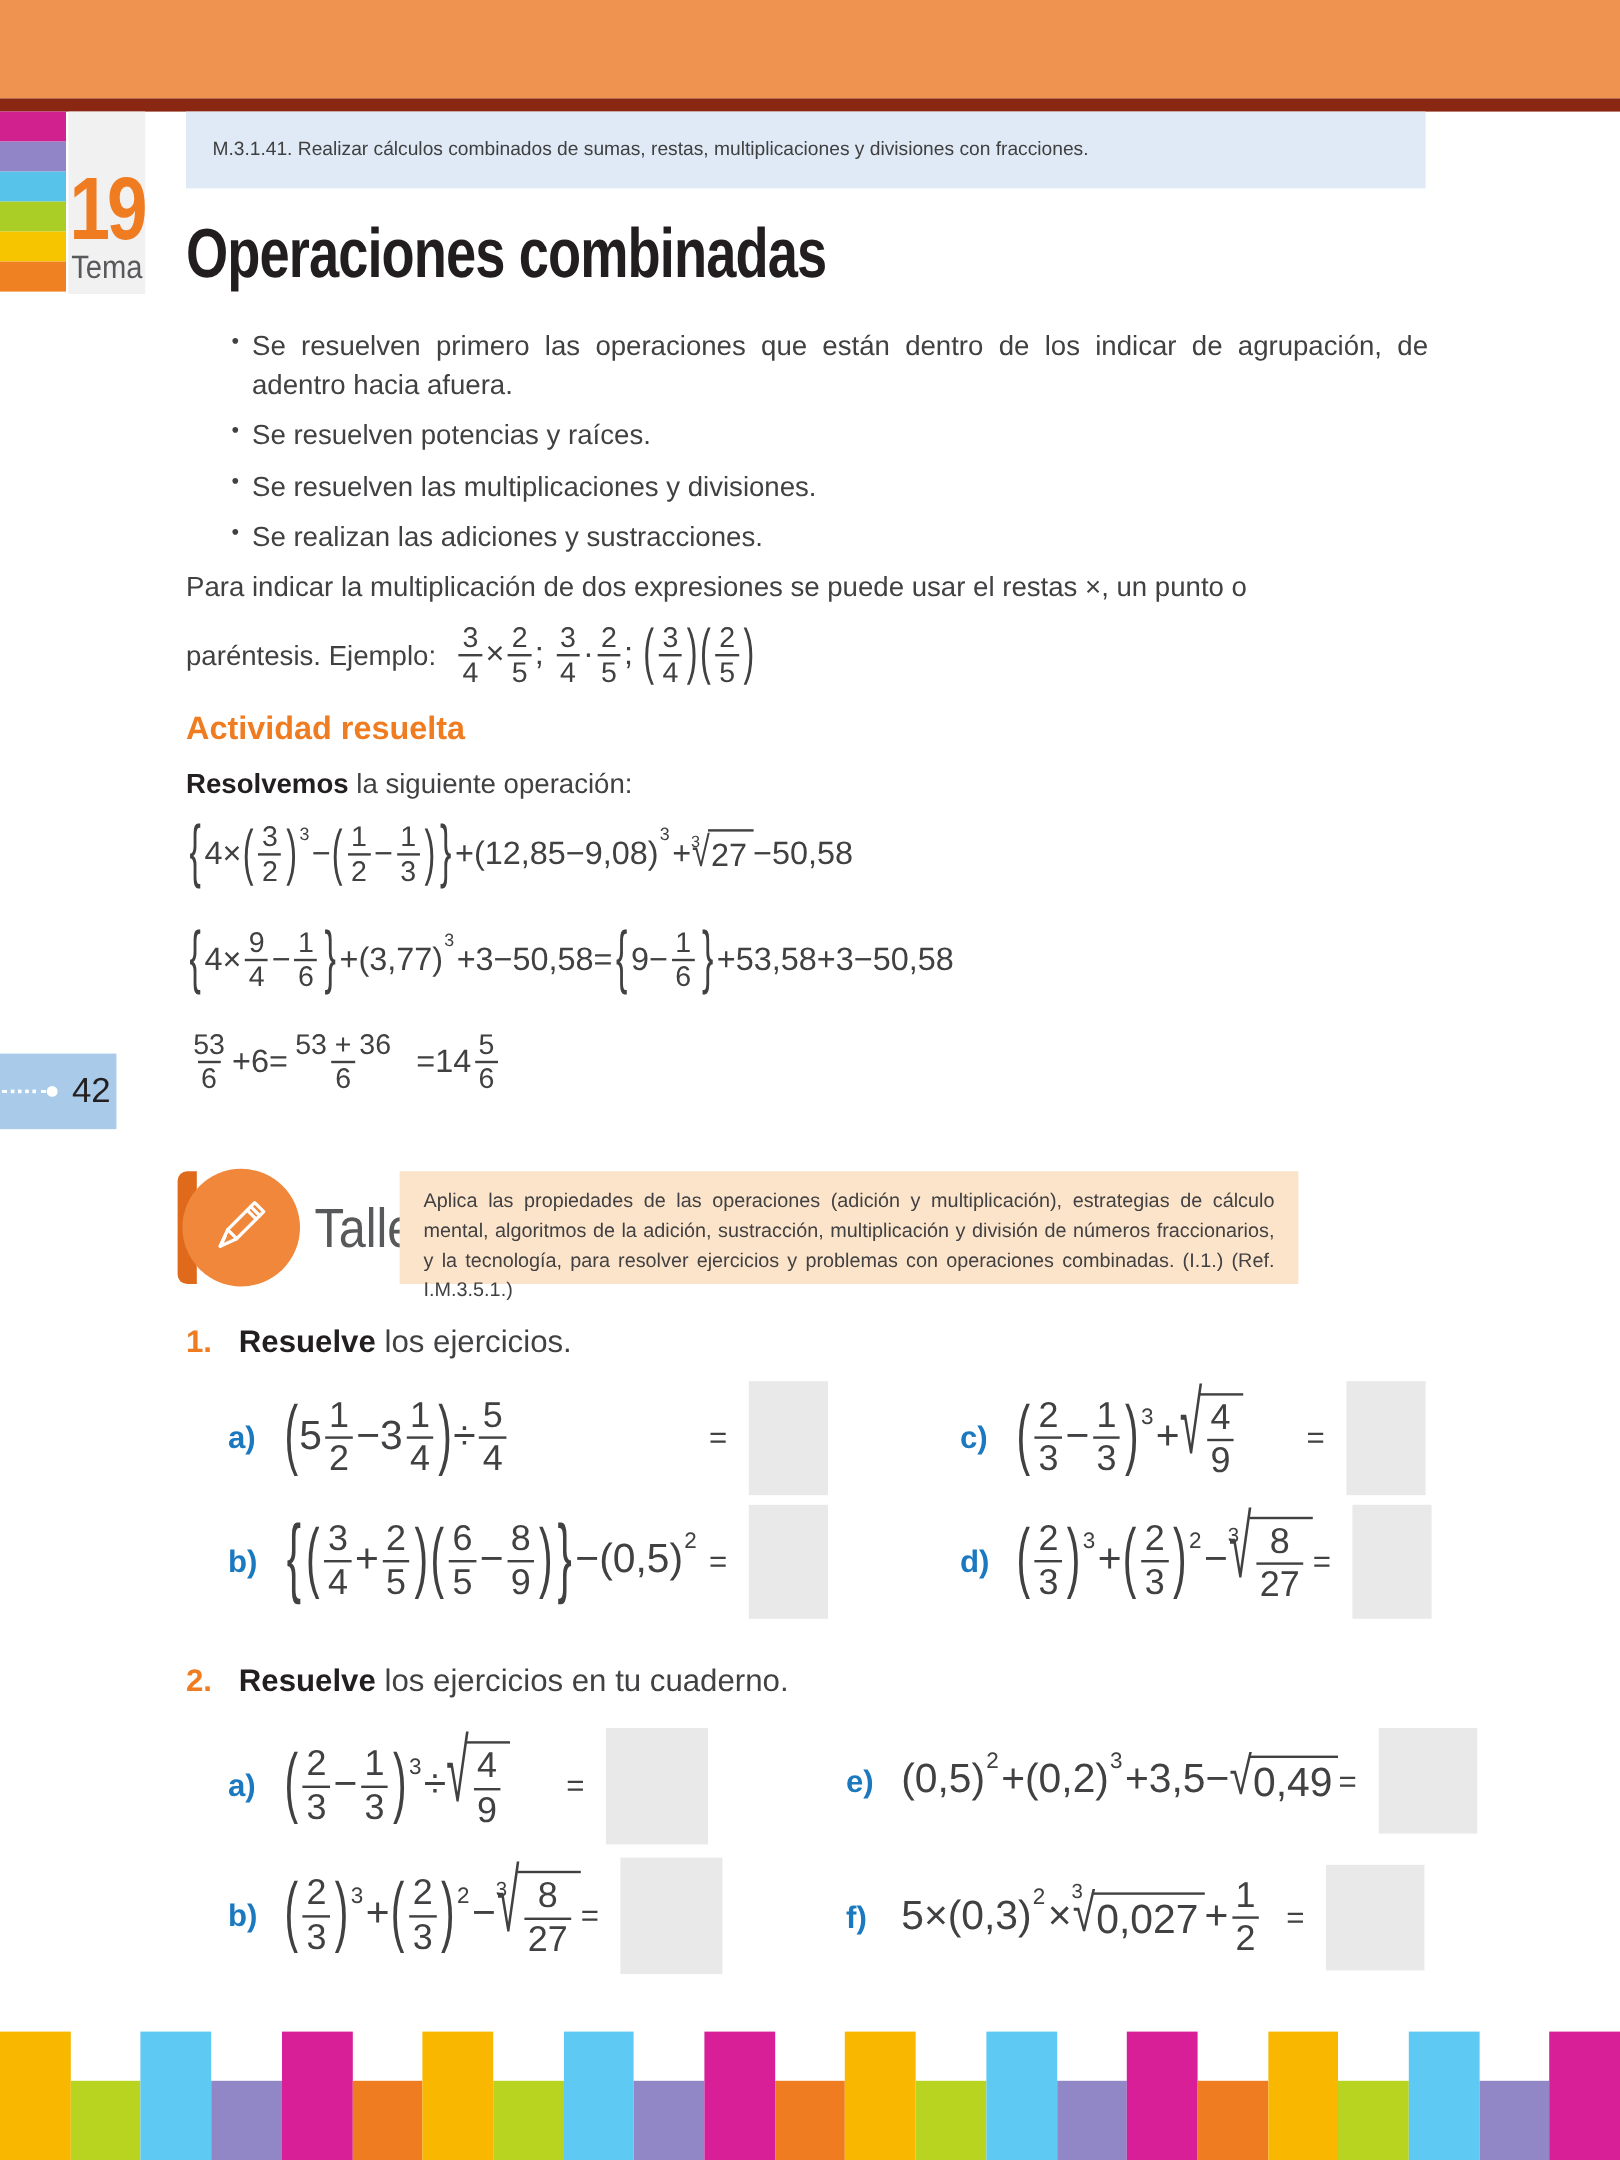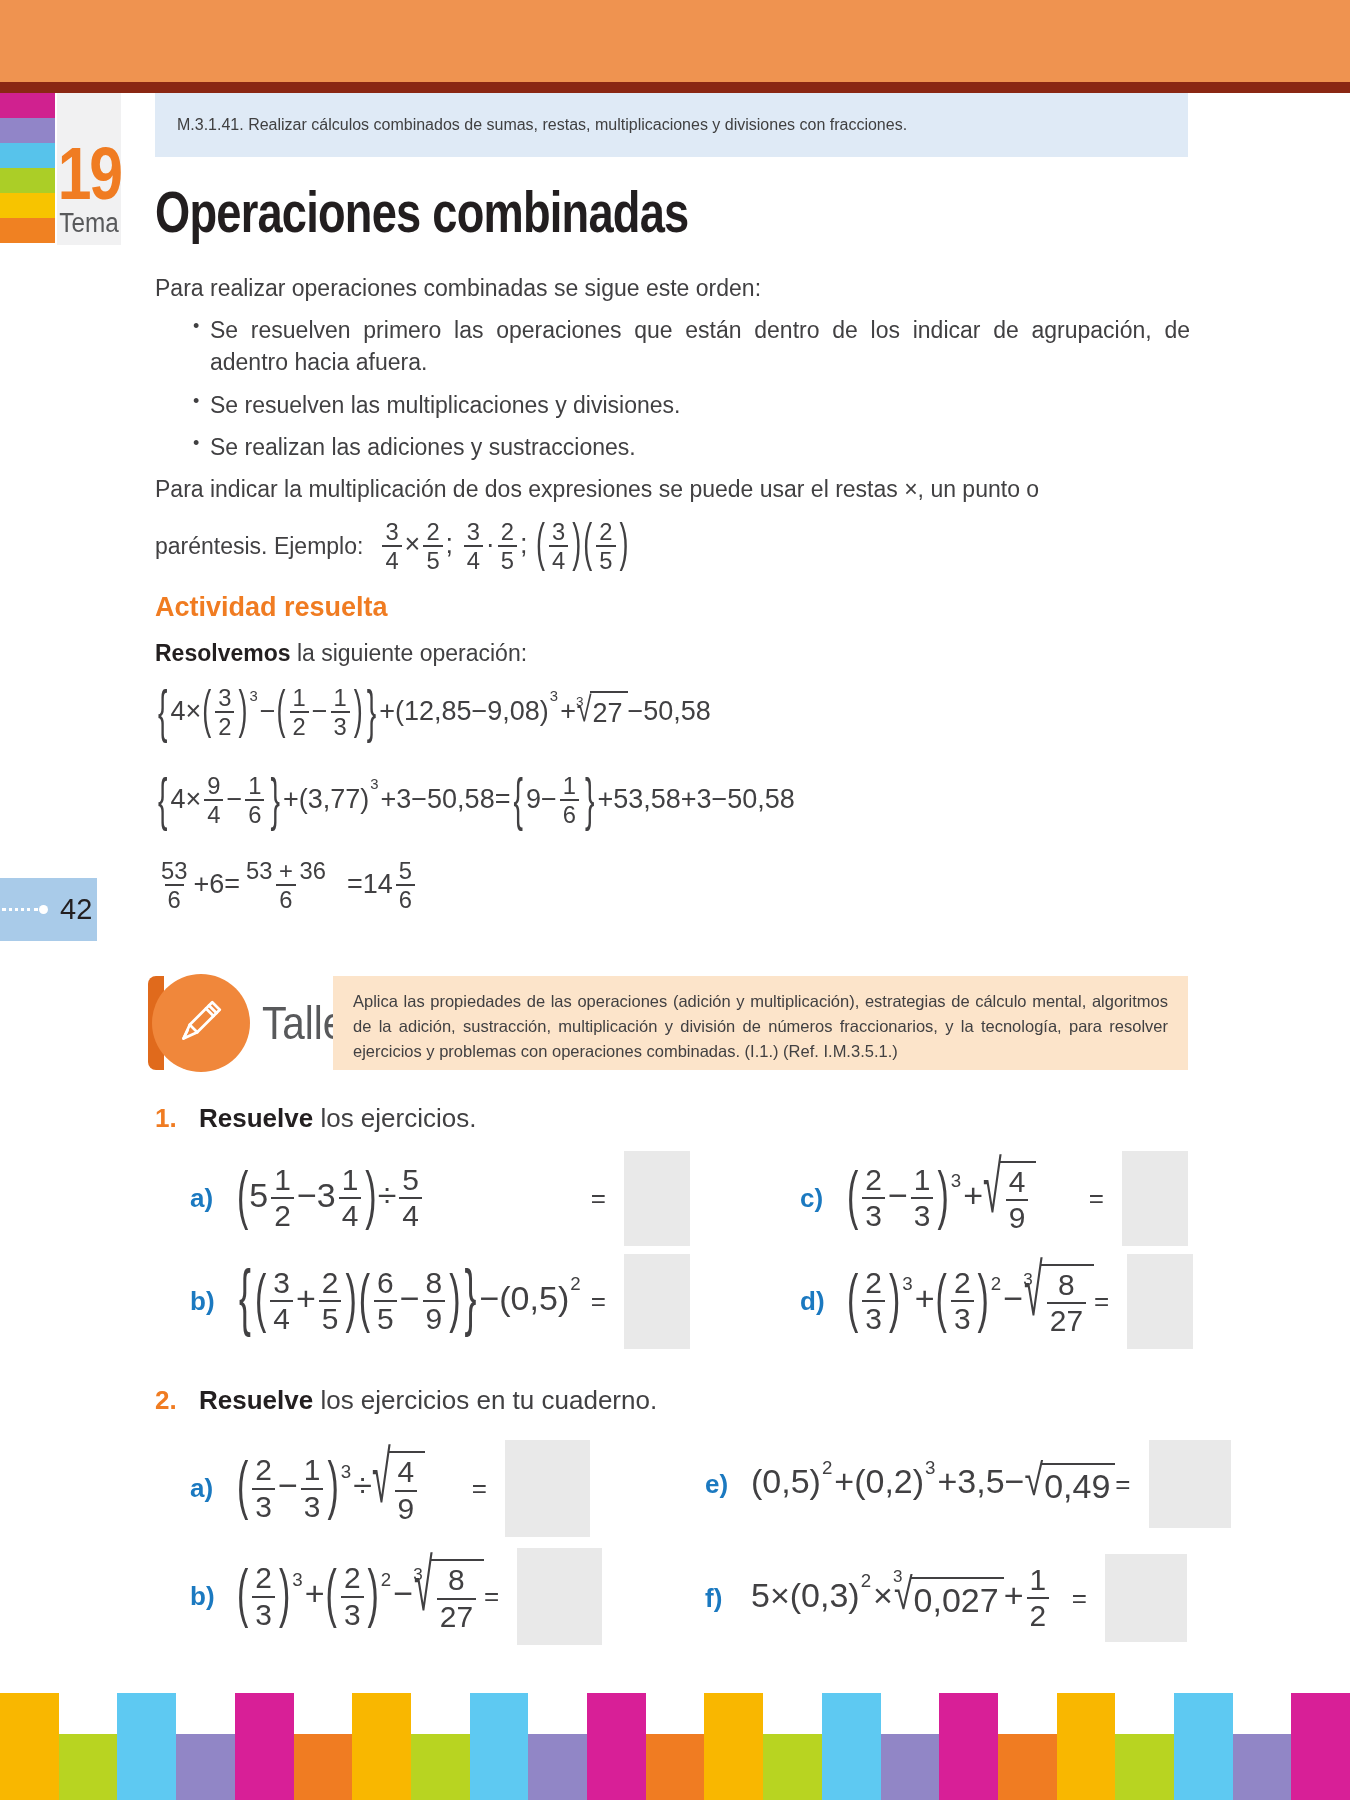--- a/index.html
+++ b/index.html
@@ -56,21 +56,21 @@
   .dot{width:9px;height:9px;border-radius:50%;background:#ffffff;margin-left:1px;}
   .pgnum{font-size:29px;color:#231f20;margin-left:12px;}
 
   
   .taller{position:absolute;left:148px;top:973px;width:1040px;height:100px;}
   .taller-edge{position:absolute;left:0;top:3px;width:16px;height:94px;background:#e06a1c;border-radius:8px 0 0 8px;}
   .taller-circle{position:absolute;left:4px;top:1px;width:98px;height:98px;border-radius:50%;background:#f0873b;
                  display:flex;align-items:center;justify-content:center;}
   .taller-label{position:absolute;left:114px;top:0;height:100px;display:flex;align-items:center;
                 font-size:46px;color:#58595b;transform-origin:left;transform:scaleX(.88);}
-  .taller-text{position:absolute;left:185px;top:3px;width:855px;height:94px;background:#fce4ca;
+  .taller-text{position:absolute;left:185px;top:3px;width:749px;height:94px;background:#fce4ca;
                box-sizing:border-box;padding:13px 20px 10px 20px;font-size:16.5px;line-height:1.5;
                text-align:justify;color:#414042;}
 
   
   .sec-h{position:absolute;display:flex;font-size:26px;color:#414042;}
   .sec-h .num{width:44px;font-weight:bold;color:#f07c22;}
   .ex-row{position:absolute;display:flex;align-items:center;}
   .ex-label{font-size:26px;font-weight:bold;color:#1b79c0;width:46px;flex:none;}
   .ex-math{font-size:34px;}
   .ex-eq{margin-left:auto;font-size:26px;padding-right:18px;}
@@ -106,23 +106,23 @@
     <div class="tema-label">Tema</div>
   </div>
 
   <div class="std-strip" style="background: rgb(223, 234, 246);">
     <span>M.3.1.41. Realizar cálculos combinados de sumas, restas, multiplicaciones y divisiones con fracciones.</span>
   </div>
 
   <div class="page-title">Operaciones combinadas</div>
 
   <div class="col">
-    <p>Para realizar operaciones combinadas se sigue este orden:</p>
     <ul class="blist">
       <li class="justify">Se resuelven primero las operaciones que están dentro de los indicar de agrupación, de adentro hacia afuera.</li>
+      <li>Se resuelven potencias y raíces.</li>
       <li>Se resuelven las multiplicaciones y divisiones.</li>
       <li>Se realizan las adiciones y sustracciones.</li>
     </ul>
     <p style="margin-bottom:2px">Para indicar la multiplicación de dos expresiones se puede usar el restas ×, un punto o</p>
     <div class="example-row">
       <span class="lbl">paréntesis. Ejemplo:</span>
       <span class="math"><x-f>
             <x-n>3</x-n>
             <x-d>4</x-d>
           </x-f>×<x-f>

